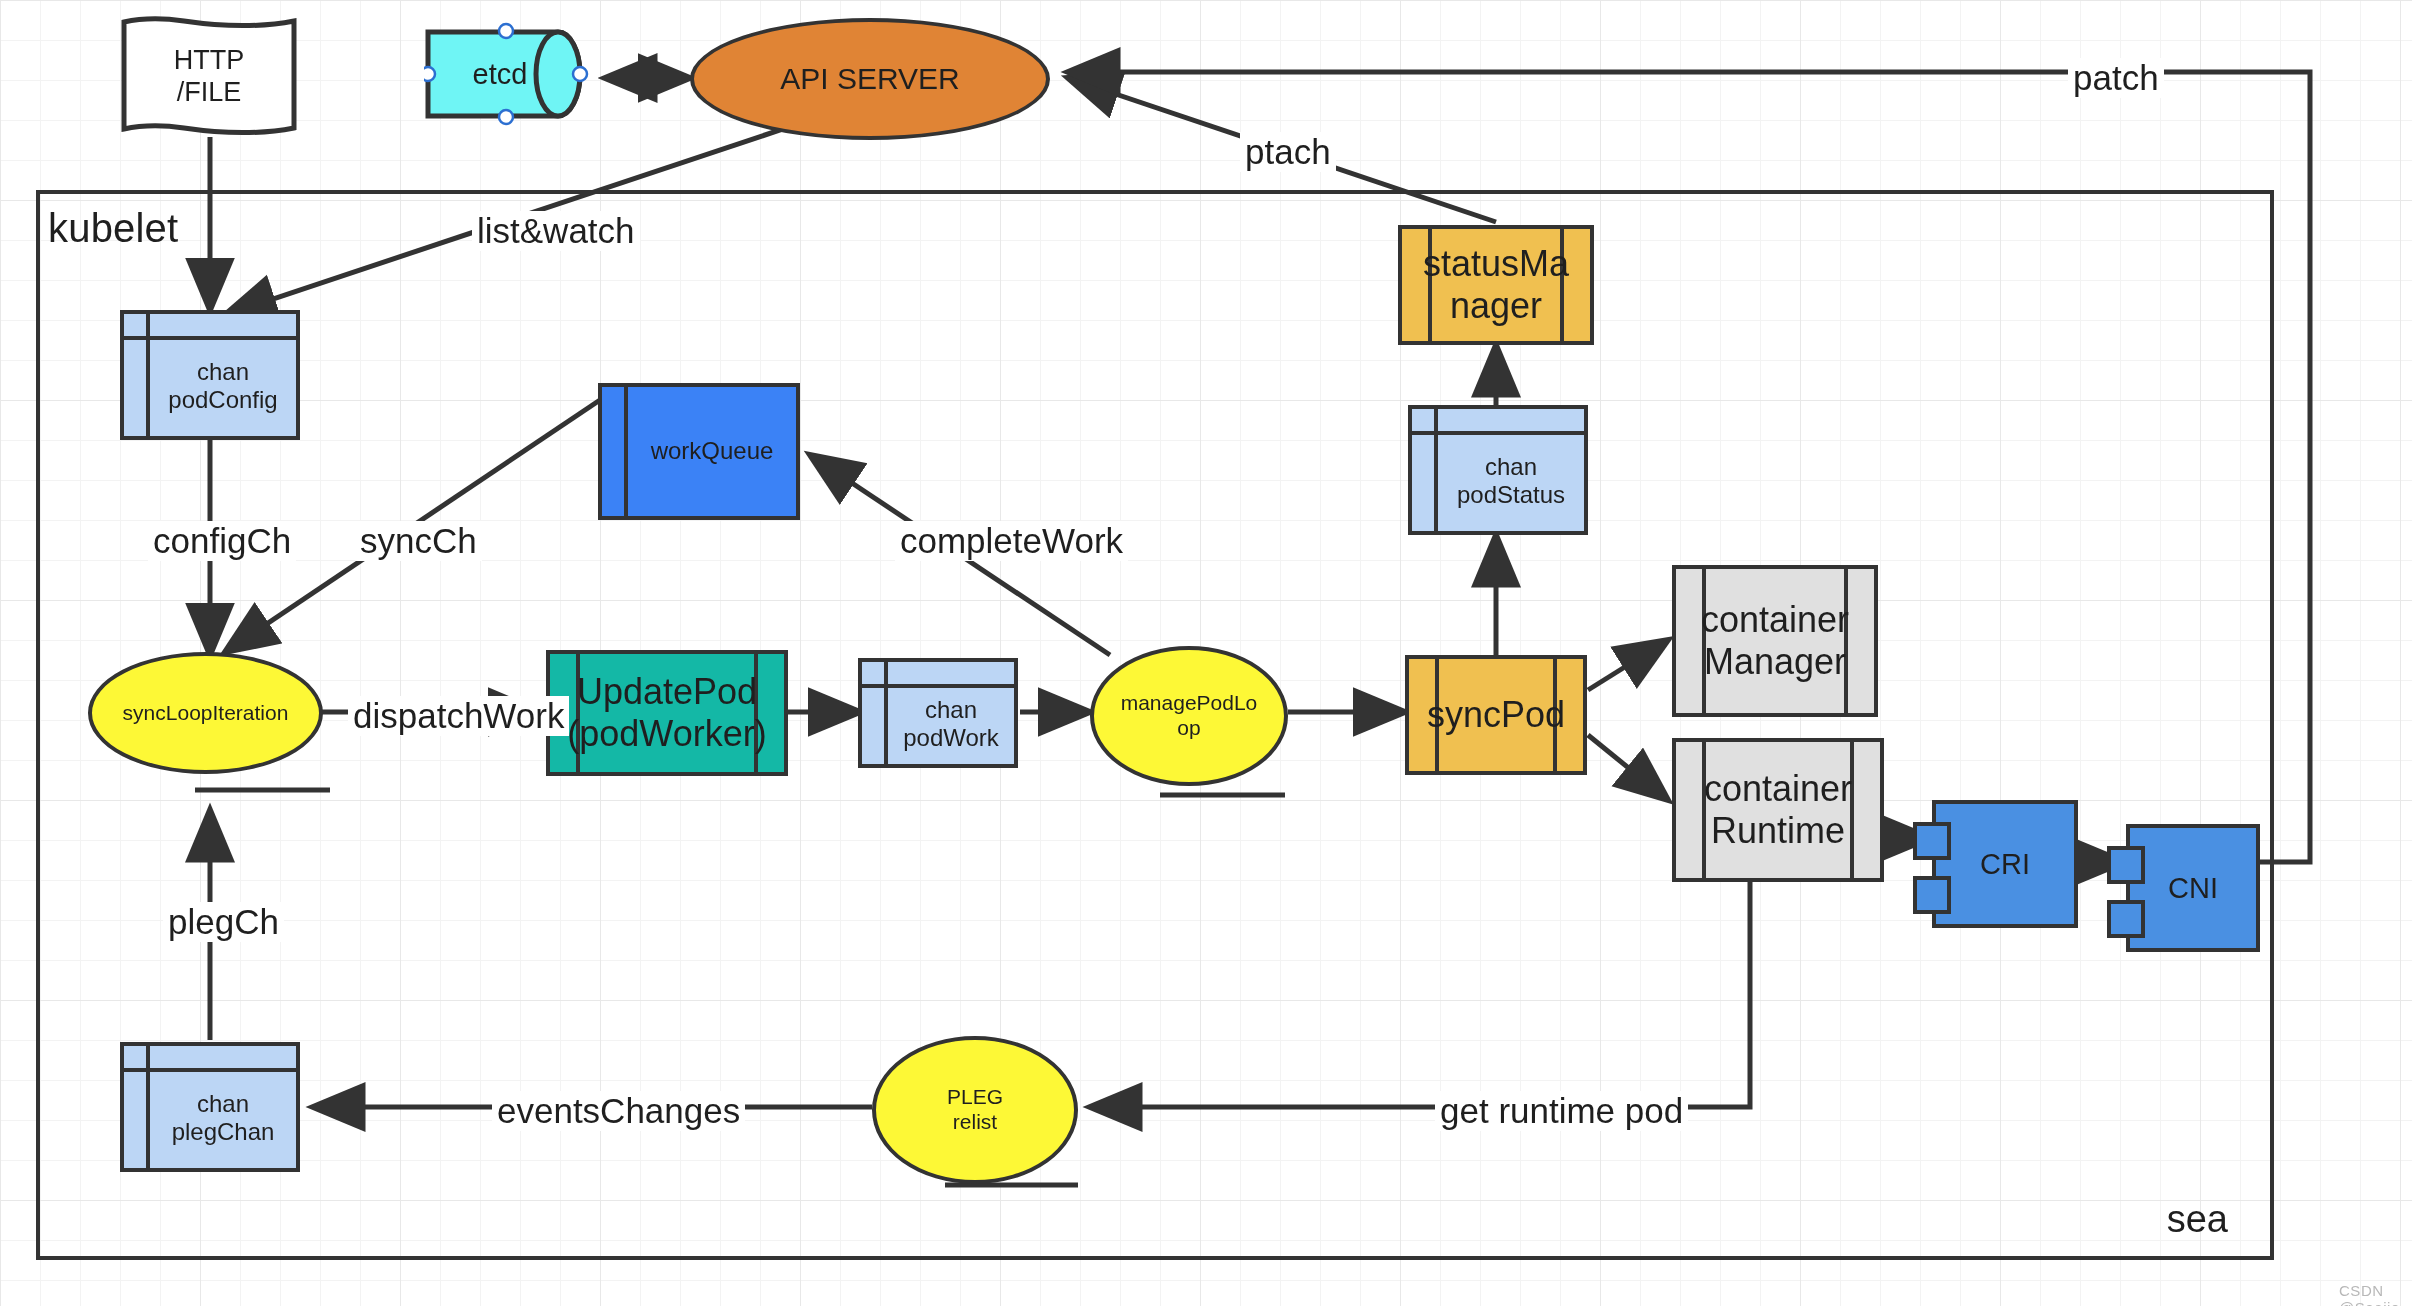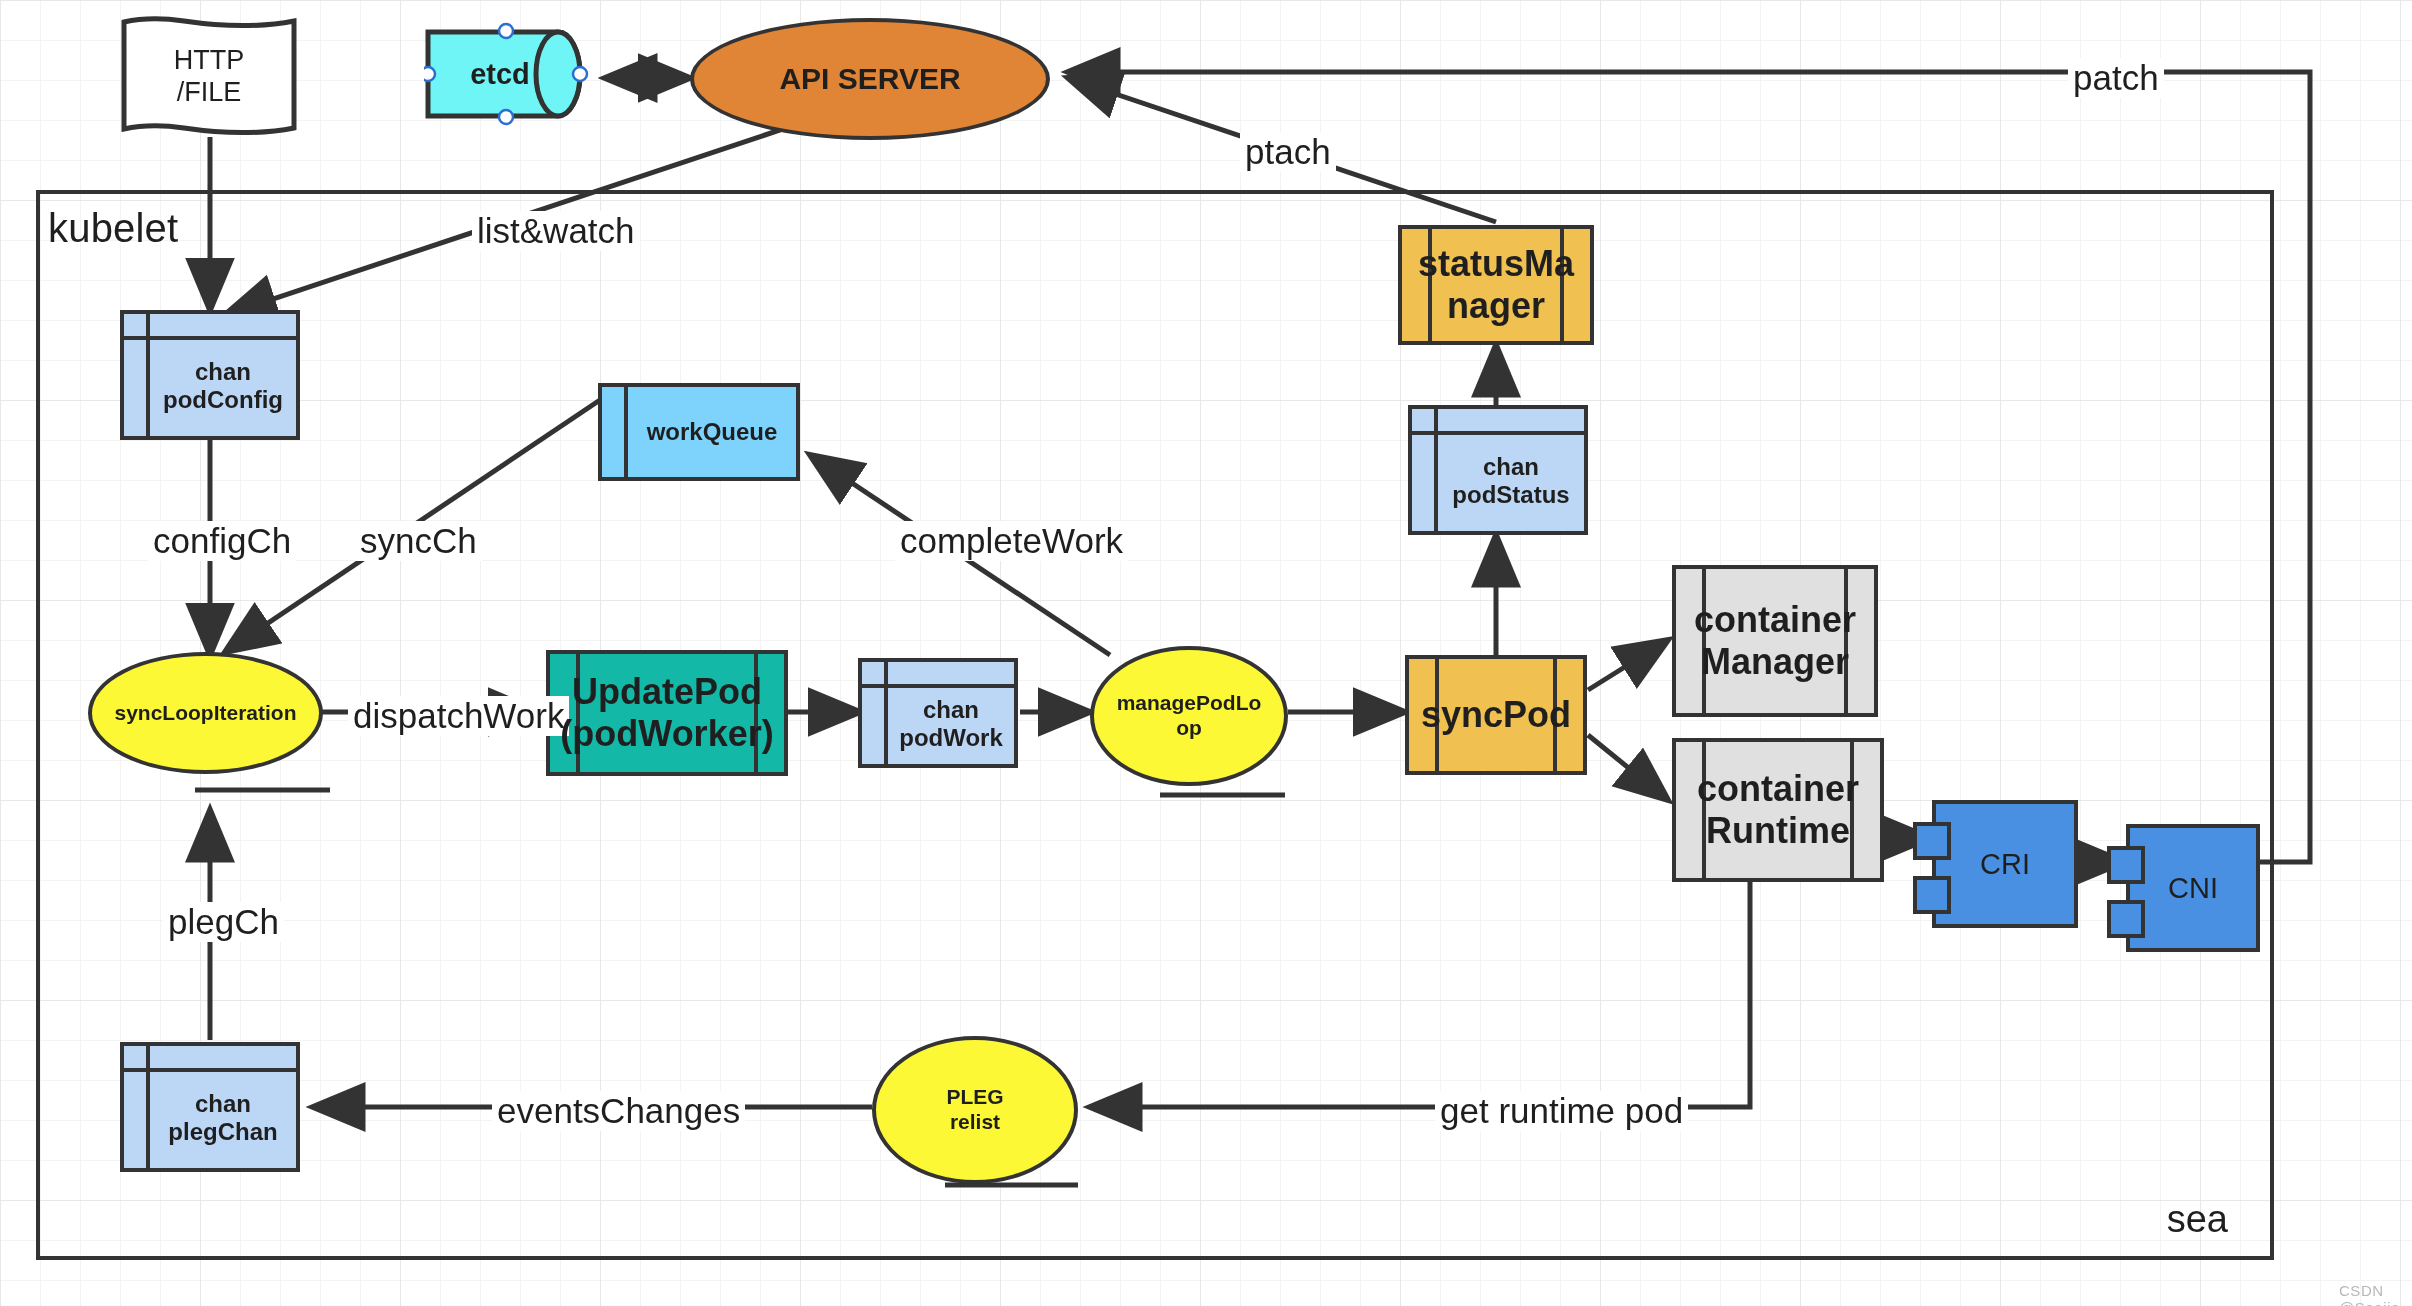--- a/index.html
+++ b/index.html
@@ -37,21 +37,20 @@
   .node {
     position: absolute;
     box-sizing: border-box;
     display: flex;
     align-items: center;
     justify-content: center;
     text-align: center;
     color: #1f1f1f;
     line-height: 1.18;
     white-space: pre-line;
-    font-weight: bold;
   }
   
   #kubelet-box {
     position: absolute;
     left: 36px; top: 190px;
     width: 2230px; height: 1062px;
     border: 4px solid #333333;
     background: transparent;
   }
   #kubelet-title {
@@ -262,21 +261,21 @@
   <div id="kubelet-title">kubelet</div>
   <div id="sea-title">sea</div>
 
   <div class="node tablebox" style="left:120px;top:310px;width:180px;height:130px;background:#bcd6f5;">
     <div class="gutter"></div>
     <div class="headrow"></div>
     <span class="lbl">chan
 podConfig</span>
   </div>
 
-  <div class="node tablebox" style="left:598px;top:383px;width:202px;height:98px;background:#7dd3fc;padding-top:0;">
+  <div class="node tablebox" style="left:598px;top:383px;width:202px;height:137px;background:#3b82f6;padding-top:0;">
     <div class="gutter"></div>
     <span class="lbl">workQueue</span>
   </div>
 
   <div class="node ellipse" style="left:88px;top:652px;width:235px;height:122px;background:#fdf836;">
     <span>syncLoopIteration</span>
   </div>
 
   <div class="node procbox" style="left:546px;top:650px;width:242px;height:126px;background:#14b8a6;">
     <div class="bar-l"></div>

